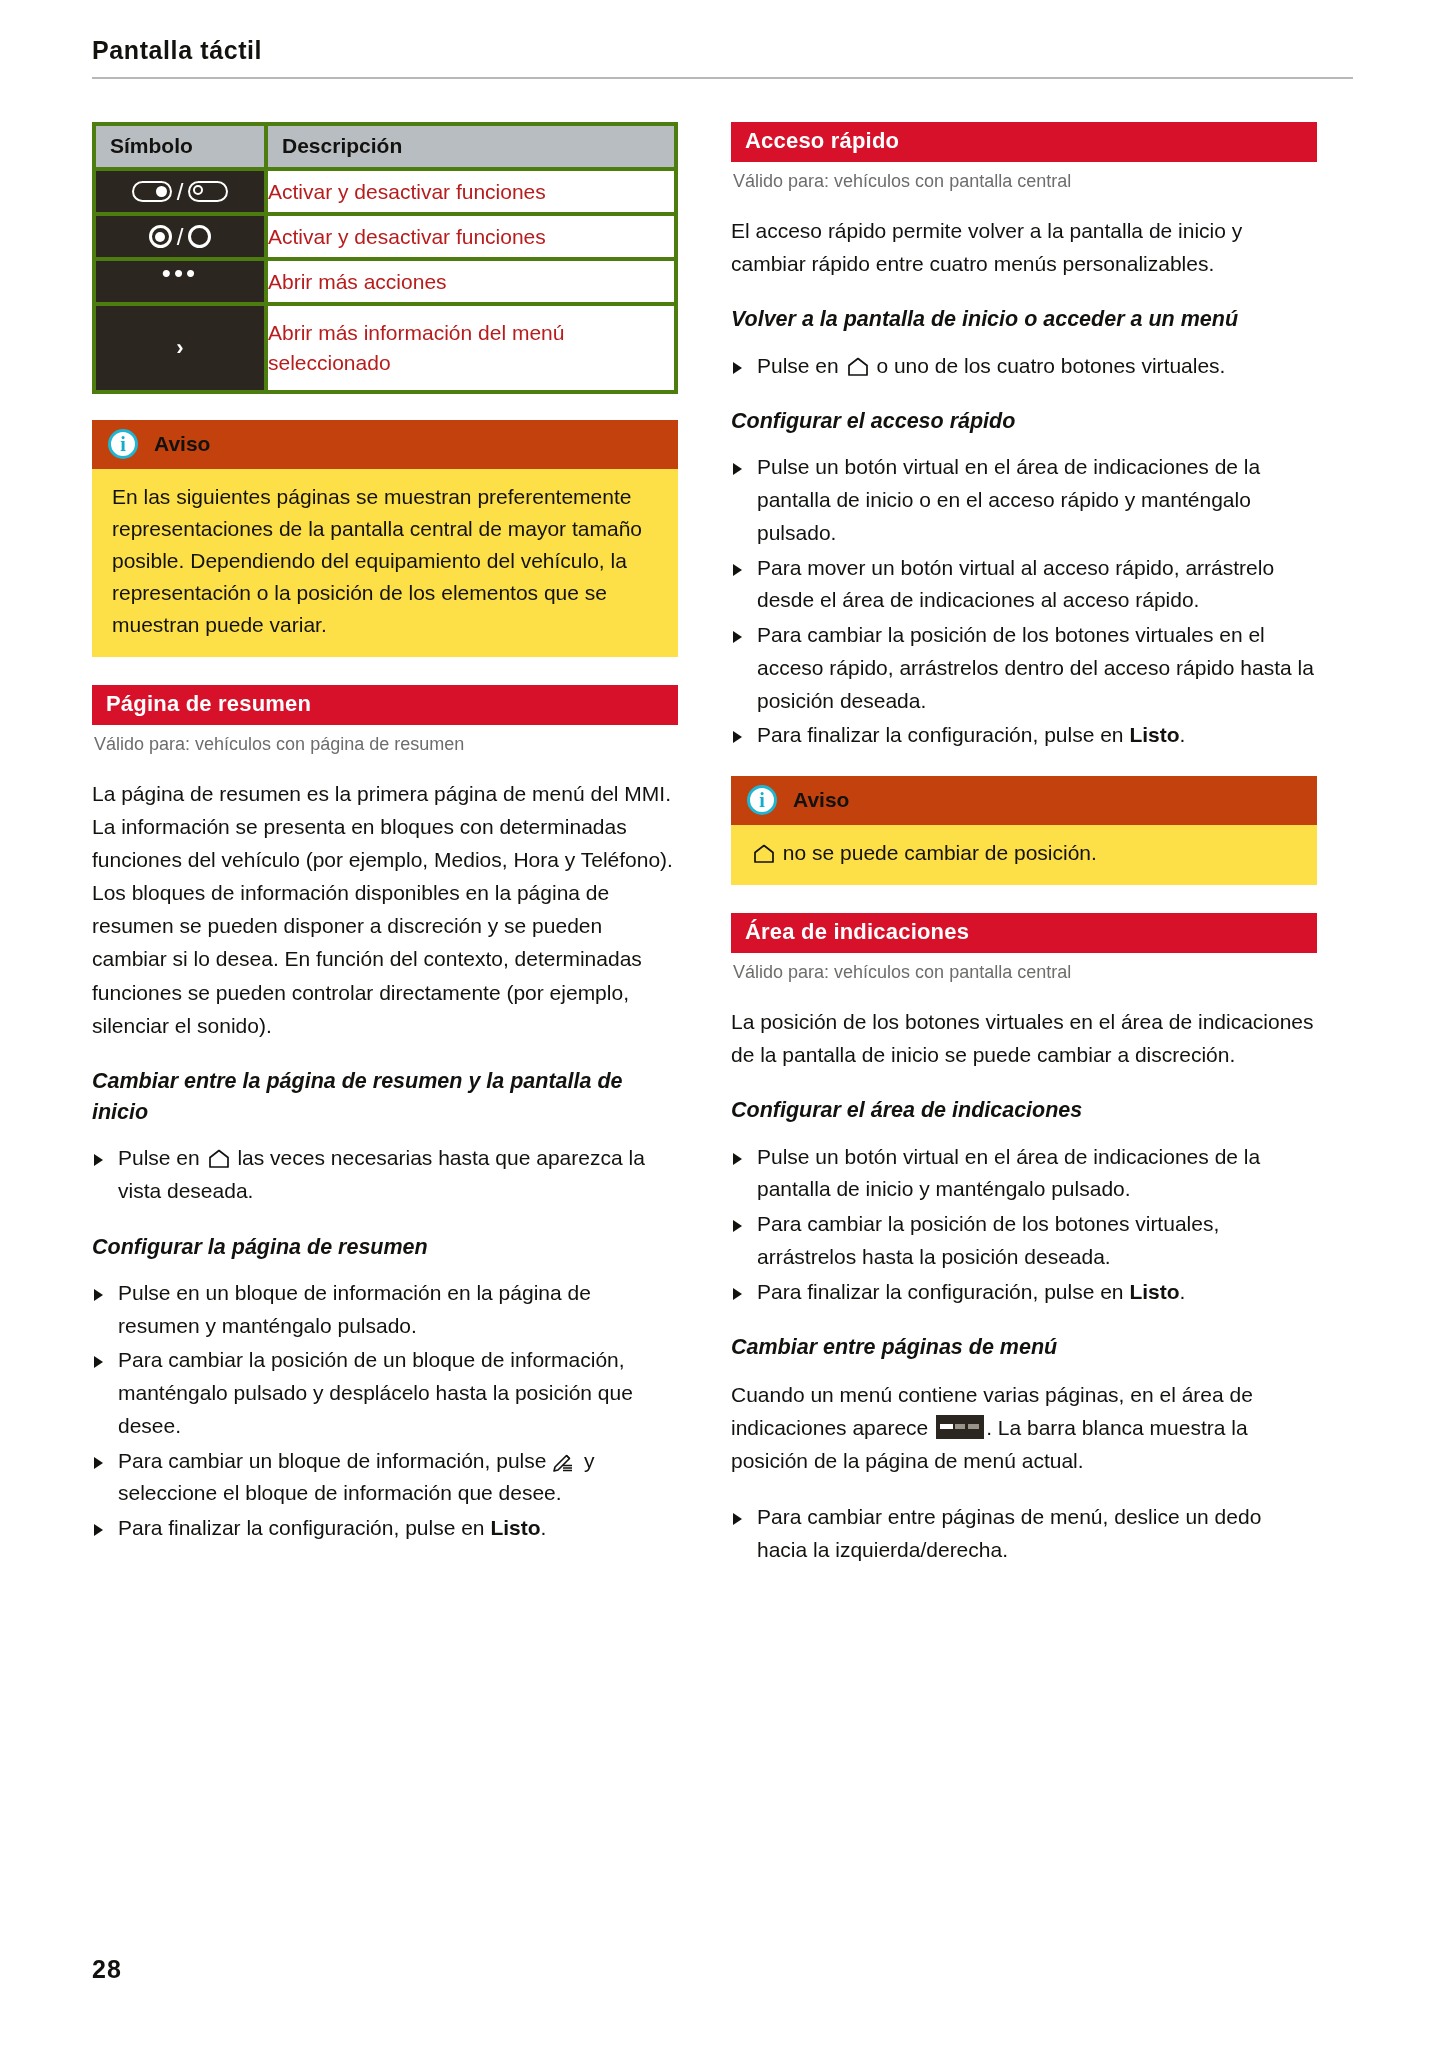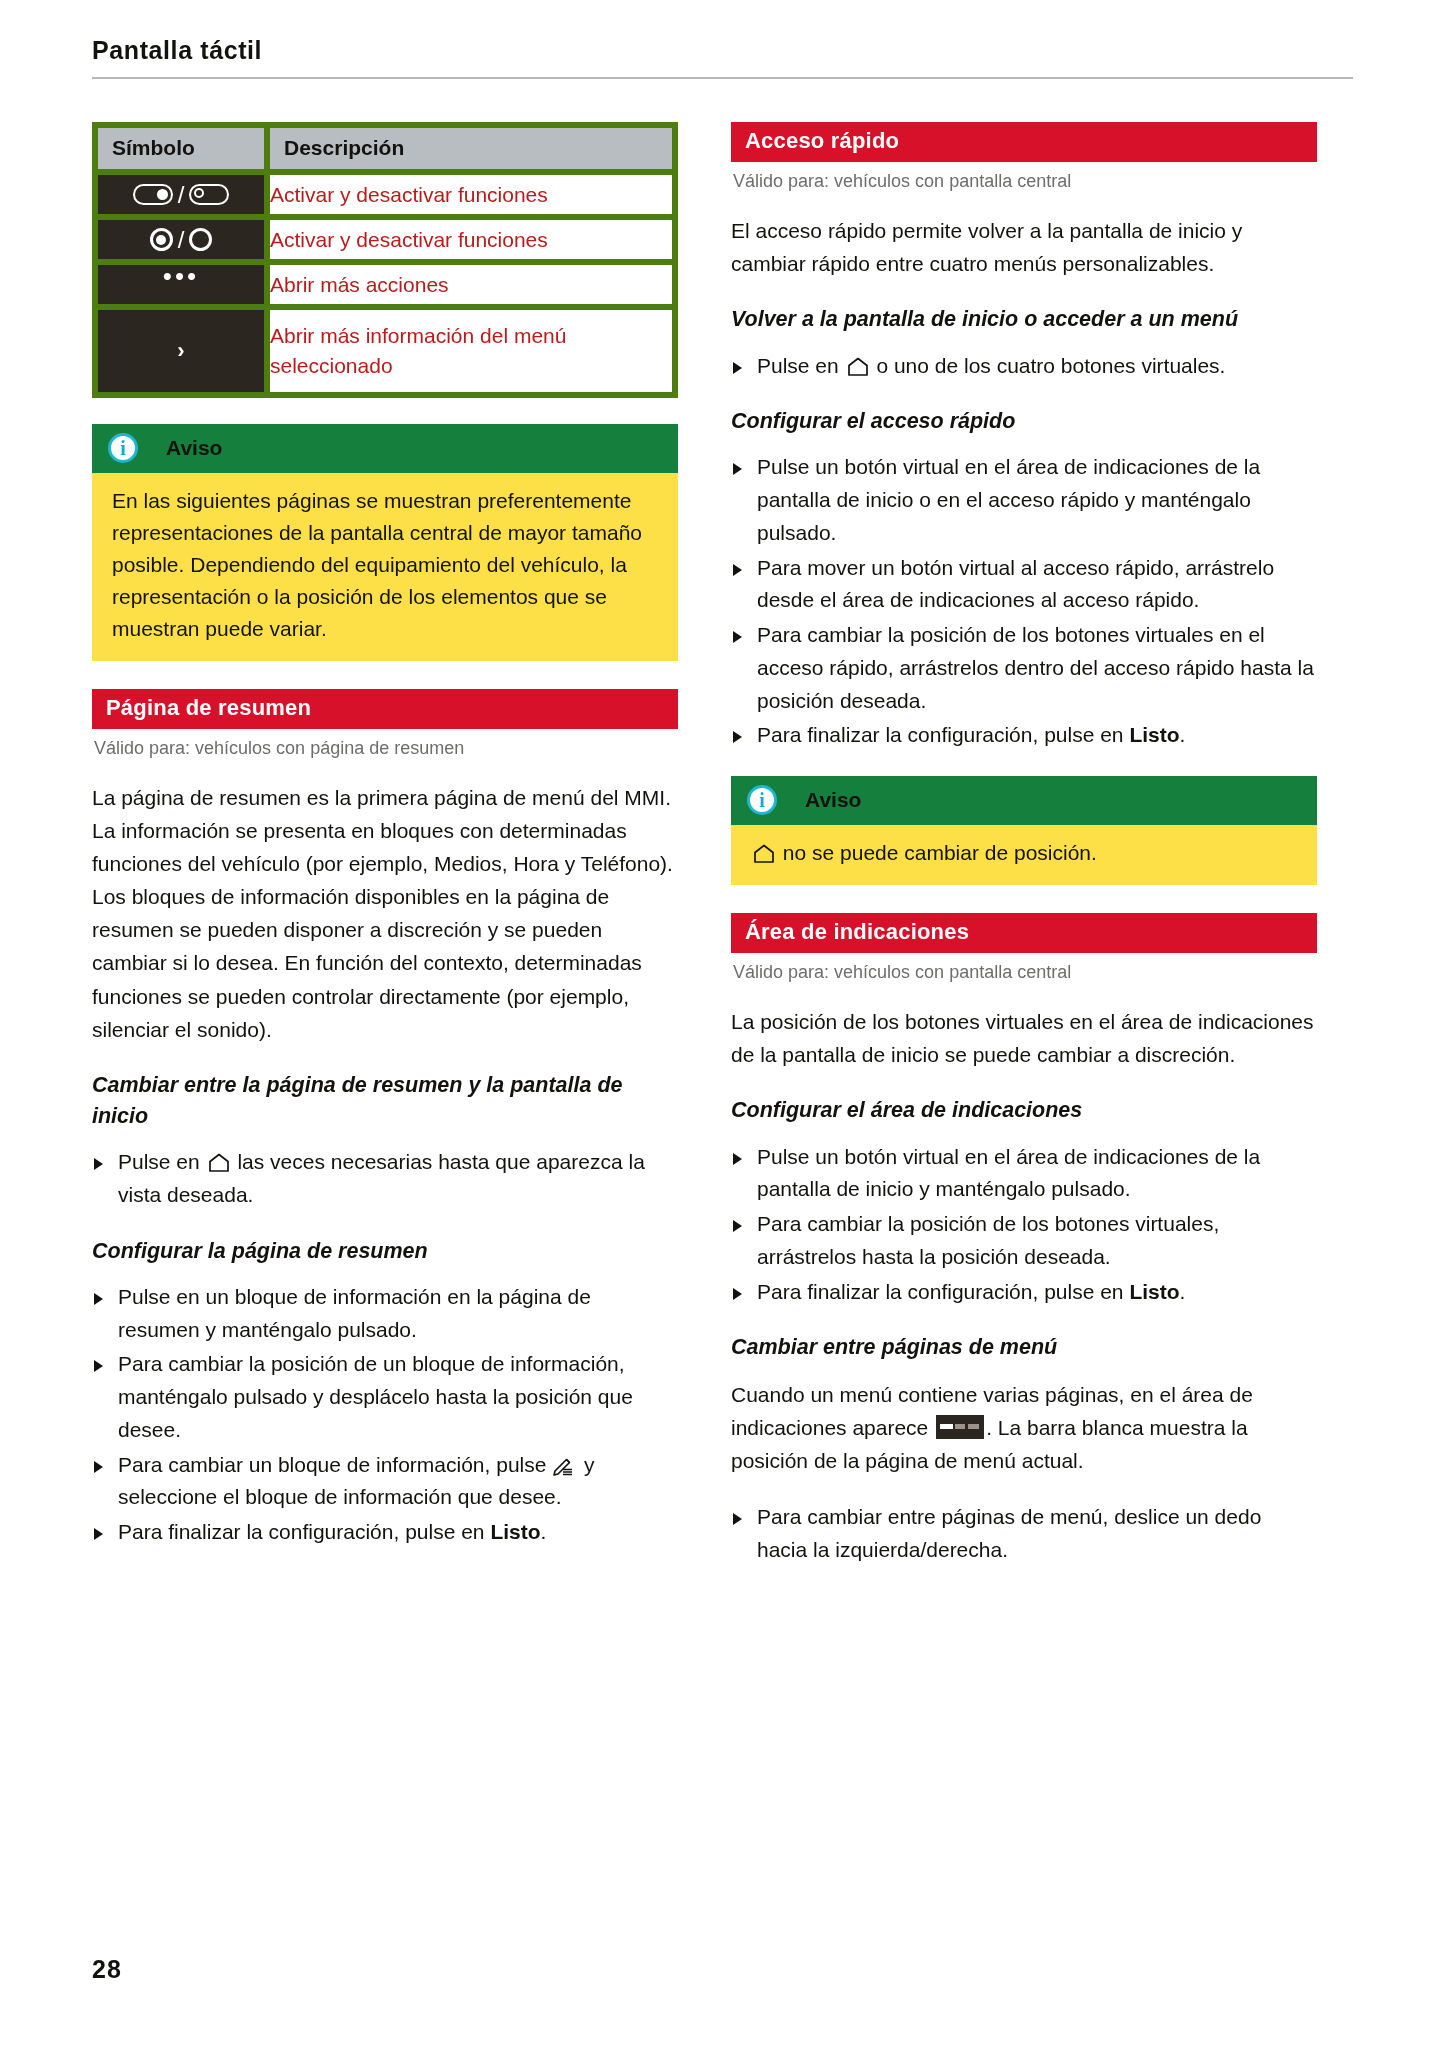--- a/index.html
+++ b/index.html
@@ -48,21 +48,21 @@
   .col-right { left: 731px; }
 
   
   .sym-table {
     width: 100%;
     border-collapse: collapse;
     margin-bottom: 26px;
     table-layout: fixed;
   }
   .sym-table td, .sym-table th {
-    border: 6px solid #4d7c0f;
+    border: 4px solid #4d7c0f;
     padding: 0;
     vertical-align: middle;
   }
   .sym-head th {
     background: #b7bdc0;
     font-size: 21px;
     font-weight: bold;
     text-align: left;
     color: #13120f;
     padding: 8px 14px 9px 14px;
@@ -129,24 +129,24 @@
   }
   .chev {
     font-size: 22px;
     font-weight: 600;
     color: #ffffff;
   }
 
   
   .note { margin-bottom: 28px; }
   .note-head {
-    background: #15803d;
+    background: #c2410c;
     display: flex;
     align-items: center;
-    gap: 28px;
+    gap: 16px;
     padding: 9px 16px 10px 16px;
   }
   .note-title {
     font-size: 21px;
     font-weight: bold;
     color: #13120f;
   }
   .info-icon {
     width: 30px; height: 30px;
     flex: 0 0 30px;

